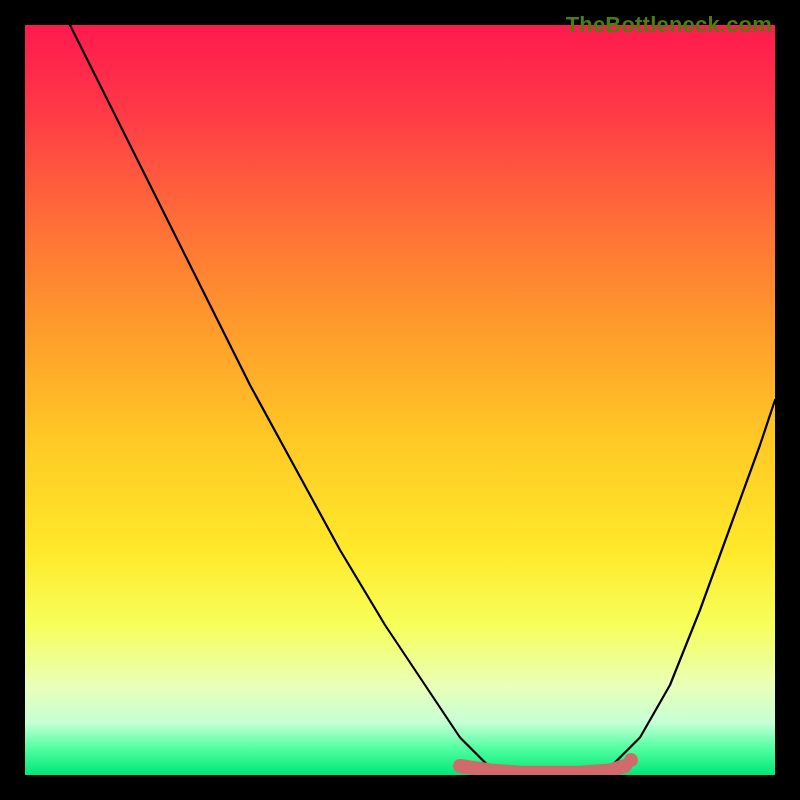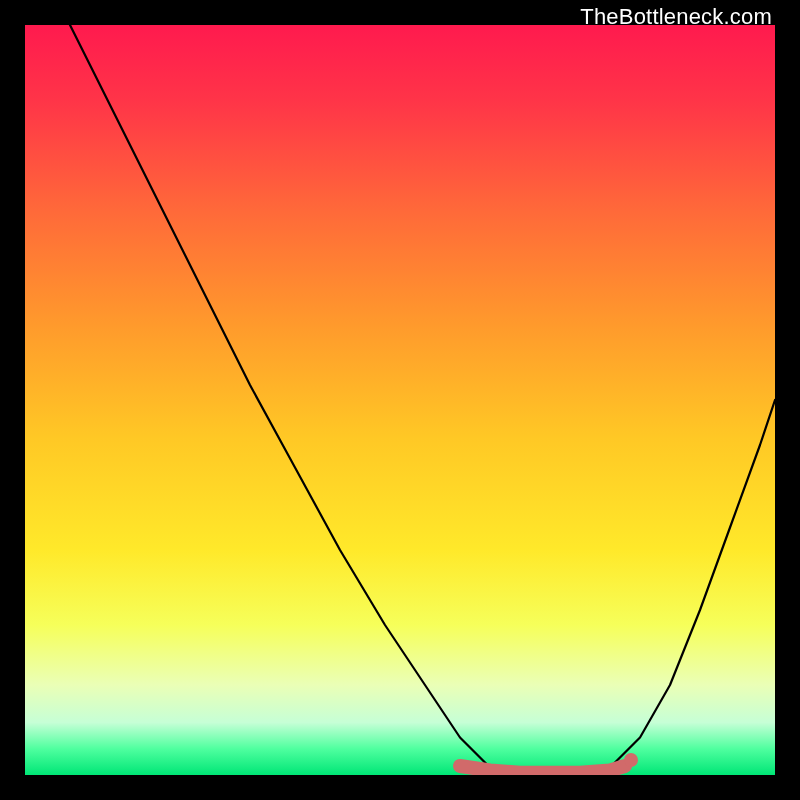--- a/index.html
+++ b/index.html
@@ -29,26 +29,26 @@
   }
   .gradient {
     position: absolute;
     top: 0;
     left: 0;
     width: 100%;
     height: 100%;
   }
   .watermark {
     position: absolute;
-    top: 4px;
+    top: 12px;
     right: 28px;
-    color: #ffffff;
+    color: #4d7c0f;
     font-size: 22px;
     letter-spacing: 0.2px;
-    font-weight: 400;
+    font-weight: 700;
   }
   svg.curve {
     position: absolute;
     top: 0;
     left: 0;
     width: 100%;
     height: 100%;
     overflow: visible;
   }
 </style>

